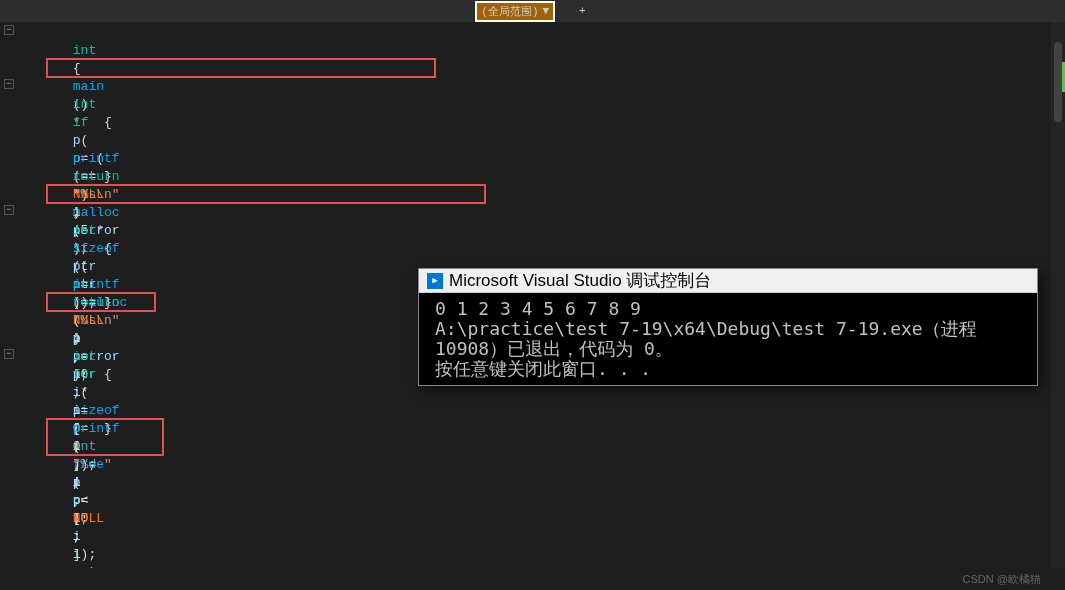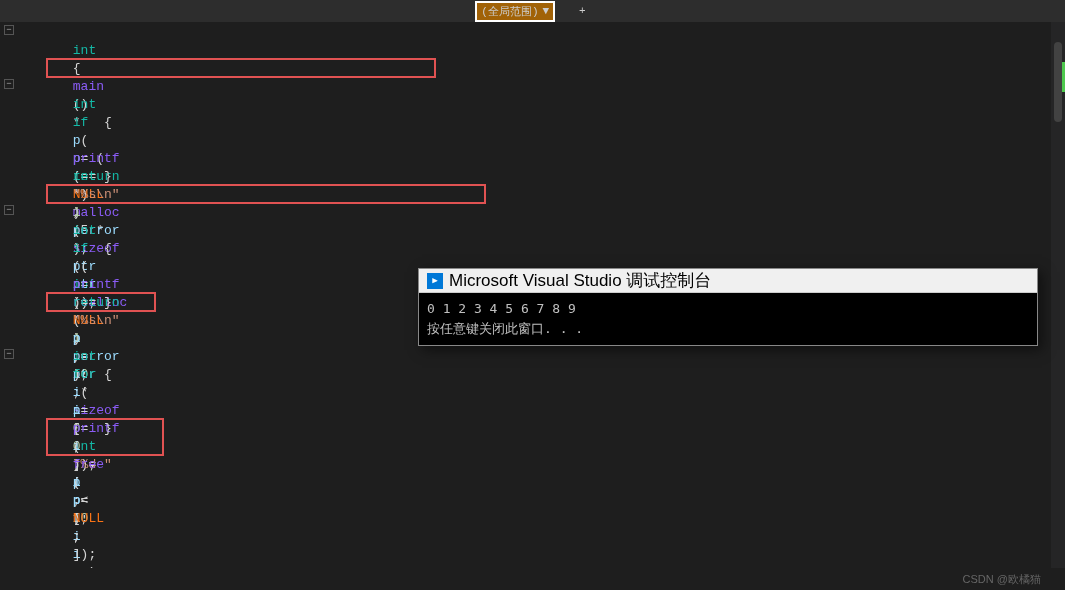--- a/index.html
+++ b/index.html
@@ -75,21 +75,21 @@
     }
 
     .code-line {
       white-space: pre;
       height: 18px;
       position: relative;
     }
 
     
     .kw { color: #14b8a6; }       
-    .fn { color: #8b5cf6; }        
+    .fn { color: #0ea5e9; }        
     .str { color: #ce9178; }       
     .num { color: #b5cea8; }
     .macro { color: #f97316; }
     .plain { color: #d4d4d4; }
     .var { color: #9cdcfe; }
 
     
     .highlight-box {
       position: absolute;
       border: 2px solid #e05252;
@@ -154,23 +154,23 @@
       font-size: 9px;
       font-weight: bold;
     }
     .console-title {
       font-family: 'Microsoft YaHei', sans-serif;
       font-size: 17px;
       color: #000;
     }
     .console-body {
       background: #000000;
-      padding: 6px 8px;
+      padding: 6px 16px;
       font-family: 'Consolas', monospace;
-      font-size: 13px;
+      font-size: 18px;
       color: #c0c0c0;
       line-height: 20px;
     }
 
     
     .bottom-bar {
       position: absolute;
       bottom: 0;
       width: 100%;
       height: 22px;
@@ -448,19 +448,20 @@
 
 <div class="console-overlay">
   <div class="console-titlebar">
     <div class="console-icon">
       <span>▶</span>
     </div>
     <span class="console-title">Microsoft Visual Studio 调试控制台</span>
   </div>
   <div class="console-body">
     <div>0 1 2 3 4 5 6 7 8 9</div>
+    <div>A:\practice\test 7-19\x64\Debug\test 7-19.exe（进程 10908）已退出，代码为 0。</div>
     <div>按任意键关闭此窗口. . .</div>
   </div>
 </div>
 
 <div class="bottom-bar">
   <span class="bottom-watermark">CSDN @欧橘猫</span>
 </div>
 
 </body></html>

